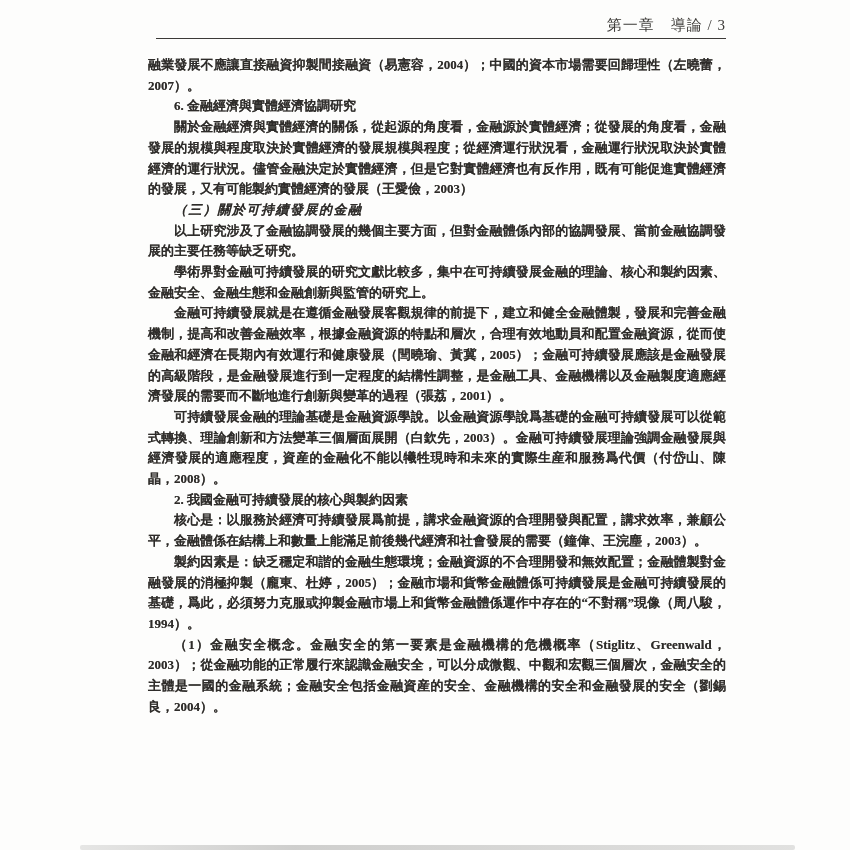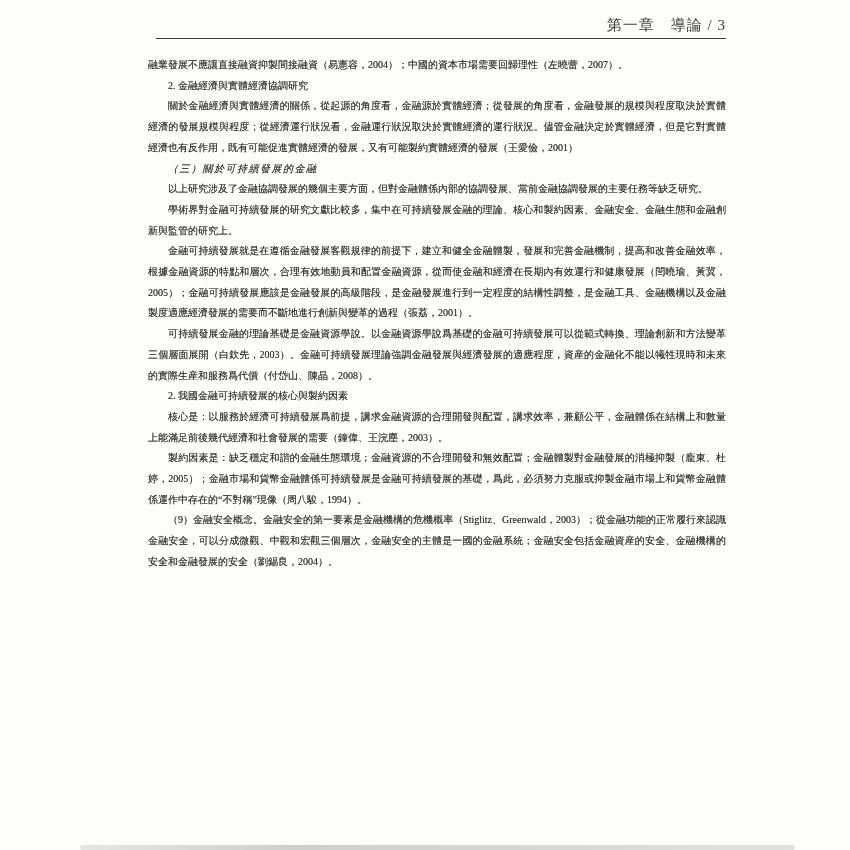--- a/index.html
+++ b/index.html
@@ -34,24 +34,25 @@
     left: 156px;
     width: 570px;
     border-top: 1.7px solid #3c3a38;
   }
   
   .content {
     position: absolute;
     top: 55px;
     left: 148px;
     width: 578px;
-    font-size: 10px;
+    font-size: 13px;
     line-height: 20.7px;
     text-align: justify;
     text-shadow: 0 0 0.45px rgba(70, 66, 60, 0.65);
+    font-weight: bold;
   }
   .content p {
     margin: 0;
   }
   .indent {
     text-indent: 2em;
   }
   .kai-heading {
     font-style: italic;
     letter-spacing: 1.5px;
@@ -73,28 +74,28 @@
 <div class="page">
 
   <div class="running-header">
     <span>第一章　導論</span><span> / </span><span>3</span>
   </div>
 
   <div class="header-rule"></div>
 
   <div class="content">
     <p>融業發展不應讓直接融資抑製間接融資（易憲容，2004）；中國的資本市場需要回歸理性（左曉蕾，2007）。</p>
-    <p class="indent">2. 金融經濟與實體經濟協調研究</p>
-    <p class="indent">關於金融經濟與實體經濟的關係，從起源的角度看，金融源於實體經濟；從發展的角度看，金融發展的規模與程度取決於實體經濟的發展規模與程度；從經濟運行狀況看，金融運行狀況取決於實體經濟的運行狀況。儘管金融決定於實體經濟，但是它對實體經濟也有反作用，既有可能促進實體經濟的發展，又有可能製約實體經濟的發展（王愛儉，2001）</p>
+    <p class="indent">6. 金融經濟與實體經濟協調研究</p>
+    <p class="indent">關於金融經濟與實體經濟的關係，從起源的角度看，金融源於實體經濟；從發展的角度看，金融發展的規模與程度取決於實體經濟的發展規模與程度；從經濟運行狀況看，金融運行狀況取決於實體經濟的運行狀況。儘管金融決定於實體經濟，但是它對實體經濟也有反作用，既有可能促進實體經濟的發展，又有可能製約實體經濟的發展（王愛儉，2003）</p>
     <p class="indent kai-heading">（三）關於可持續發展的金融</p>
     <p class="indent">以上研究涉及了金融協調發展的幾個主要方面，但對金融體係內部的協調發展、當前金融協調發展的主要任務等缺乏研究。</p>
     <p class="indent">學術界對金融可持續發展的研究文獻比較多，集中在可持續發展金融的理論、核心和製約因素、金融安全、金融生態和金融創新與監管的研究上。</p>
     <p class="indent">金融可持續發展就是在遵循金融發展客觀規律的前提下，建立和健全金融體製，發展和完善金融機制，提高和改善金融效率，根據金融資源的特點和層次，合理有效地動員和配置金融資源，從而使金融和經濟在長期內有效運行和健康發展（閆曉瑜、黃冀，2005）；金融可持續發展應該是金融發展的高級階段，是金融發展進行到一定程度的結構性調整，是金融工具、金融機構以及金融製度適應經濟發展的需要而不斷地進行創新與變革的過程（張荔，2001）。</p>
     <p class="indent">可持續發展金融的理論基礎是金融資源學說。以金融資源學說爲基礎的金融可持續發展可以從範式轉換、理論創新和方法變革三個層面展開（白欽先，2003）。金融可持續發展理論強調金融發展與經濟發展的適應程度，資産的金融化不能以犧牲現時和未來的實際生産和服務爲代價（付岱山、陳晶，2008）。</p>
     <p class="indent">2. 我國金融可持續發展的核心與製約因素</p>
     <p class="indent">核心是：以服務於經濟可持續發展爲前提，講求金融資源的合理開發與配置，講求效率，兼顧公平，金融體係在結構上和數量上能滿足前後幾代經濟和社會發展的需要（鐘偉、王浣塵，2003）。</p>
     <p class="indent">製約因素是：缺乏穩定和諧的金融生態環境；金融資源的不合理開發和無效配置；金融體製對金融發展的消極抑製（龐東、杜婷，2005）；金融市場和貨幣金融體係可持續發展是金融可持續發展的基礎，爲此，必須努力克服或抑製金融市場上和貨幣金融體係運作中存在的“不對稱”現像（周八駿，1994）。</p>
-    <p class="indent">（9）金融安全概念。金融安全的第一要素是金融機構的危機概率（Stiglitz、Greenwald，2003）；從金融功能的正常履行來認識金融安全，可以分成微觀、中觀和宏觀三個層次，金融安全的主體是一國的金融系統；金融安全包括金融資産的安全、金融機構的安全和金融發展的安全（劉錫良，2004）。</p>
+    <p class="indent">（1）金融安全概念。金融安全的第一要素是金融機構的危機概率（Stiglitz、Greenwald，2003）；從金融功能的正常履行來認識金融安全，可以分成微觀、中觀和宏觀三個層次，金融安全的主體是一國的金融系統；金融安全包括金融資産的安全、金融機構的安全和金融發展的安全（劉錫良，2004）。</p>
   </div>
 
   <div class="scan-shadow"></div>
 
 </div>
 
 </body></html>

